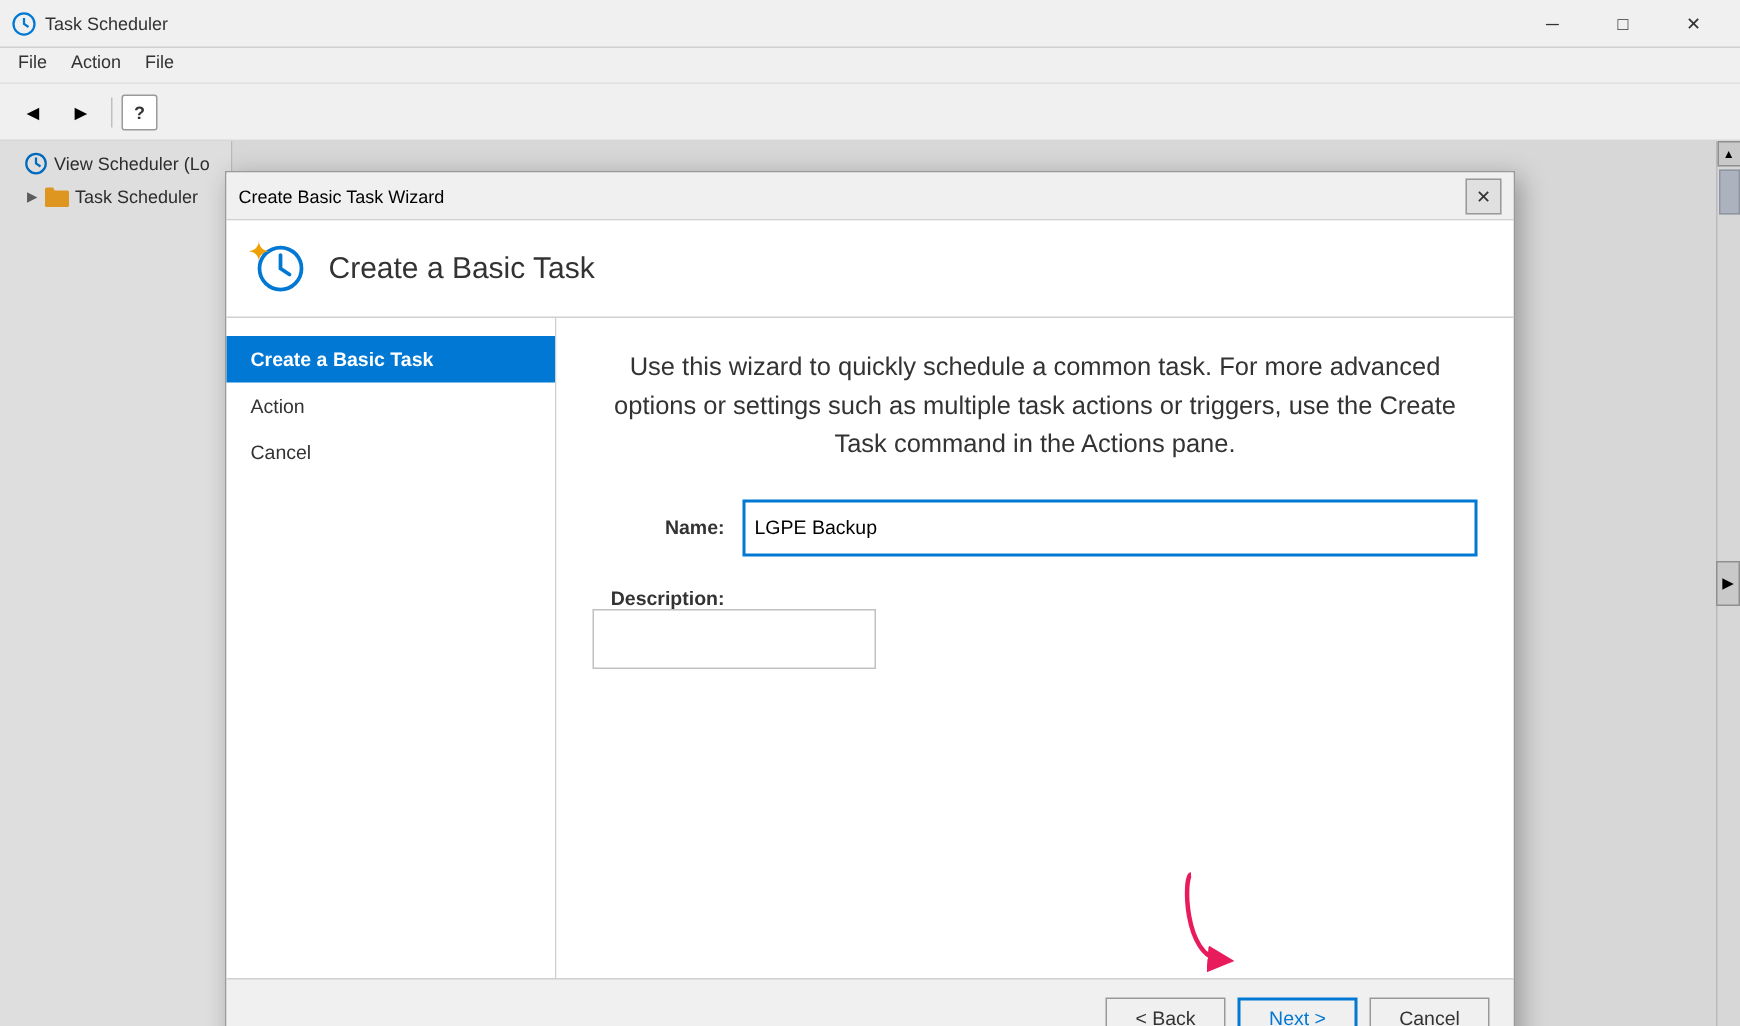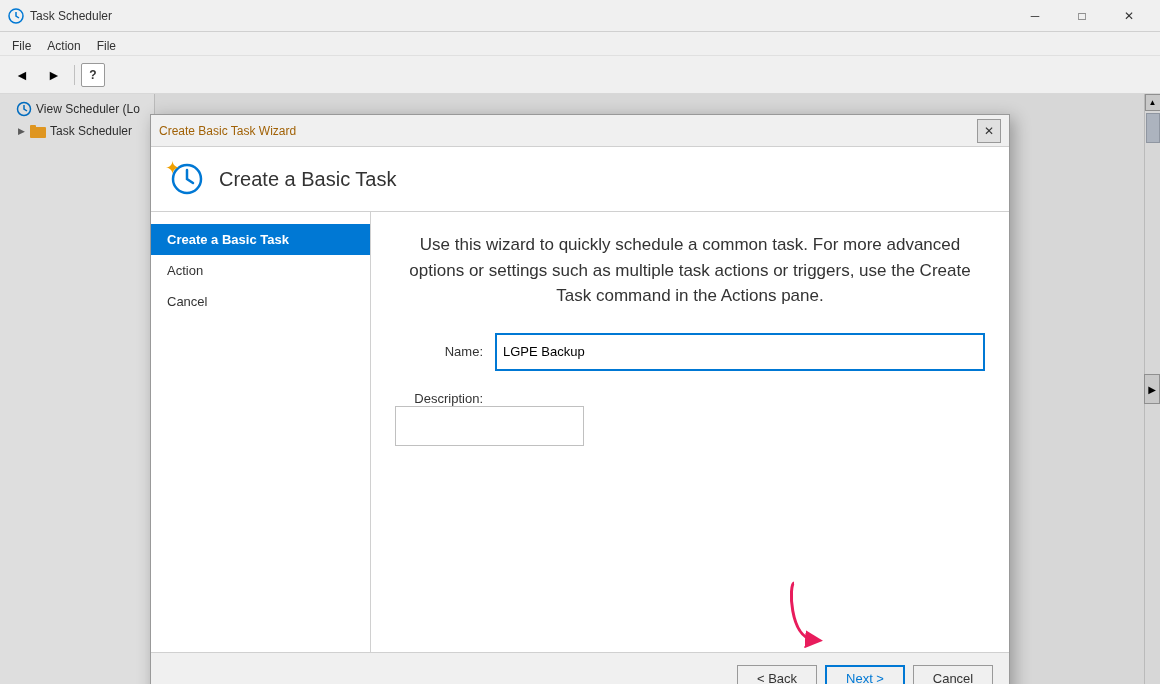--- a/index.html
+++ b/index.html
@@ -54,21 +54,21 @@
       justify-content: center;
       font-size: 12px;
       color: #333;
     }
 
     
     .menu-bar {
       height: 24px;
       background: #f0f0f0;
       display: flex;
-      align-items: flex-end;
+      align-items: flex-start;
       padding: 0 4px;
       border-bottom: 1px solid #e0e0e0;
     }
     .menu-item {
       padding: 2px 8px;
       font-size: 12px;
       cursor: pointer;
       color: #333;
     }
 
@@ -221,21 +221,21 @@
       height: 32px;
       background: #f0f0f0;
       display: flex;
       align-items: center;
       padding: 0 8px;
       border-bottom: 1px solid #d0d0d0;
     }
     .dialog-title-text {
       flex: 1;
       font-size: 12px;
-      color: #a16207;
+      color: #000000;
     }
     .dialog-close-btn {
       width: 24px;
       height: 24px;
       background: #e0e0e0;
       border: 1px solid #999;
       cursor: pointer;
       display: flex;
       align-items: center;
       justify-content: center;
@@ -311,20 +311,21 @@
       display: flex;
       align-items: center;
       margin-bottom: 16px;
     }
     .form-label {
       width: 100px;
       font-size: 13px;
       color: #333;
       text-align: right;
       padding-right: 12px;
+      font-weight: bold;
     }
     .form-input {
       flex: 1;
       height: 38px;
       border: 2px solid #0078d4;
       padding: 2px 6px;
       font-size: 13px;
       outline: none;
       background: white;
     }

